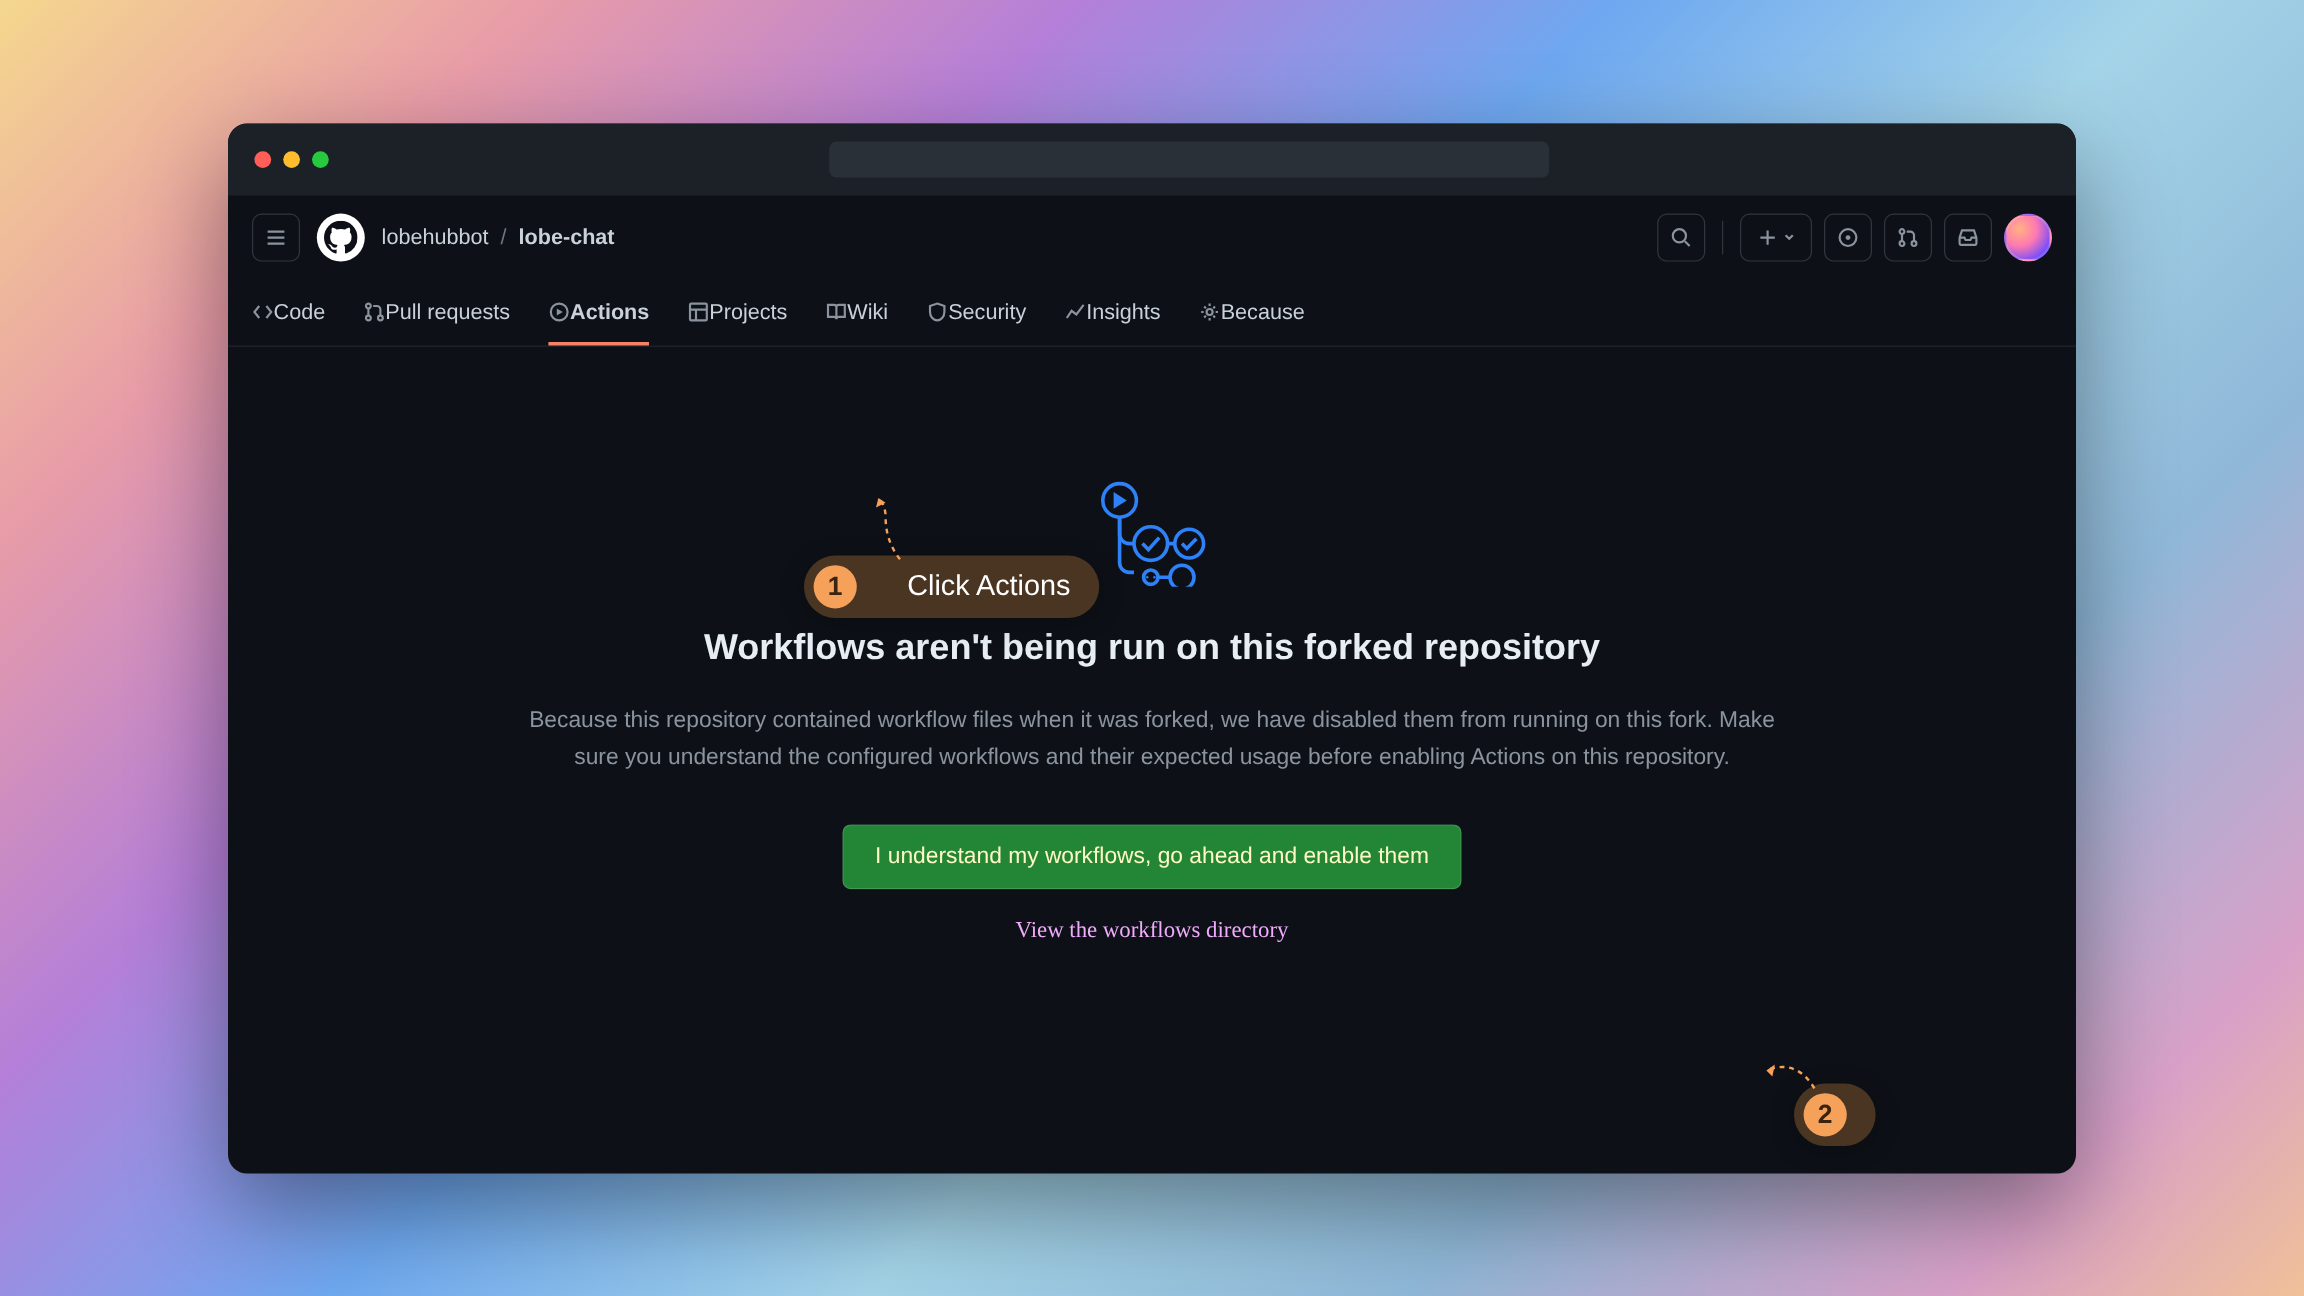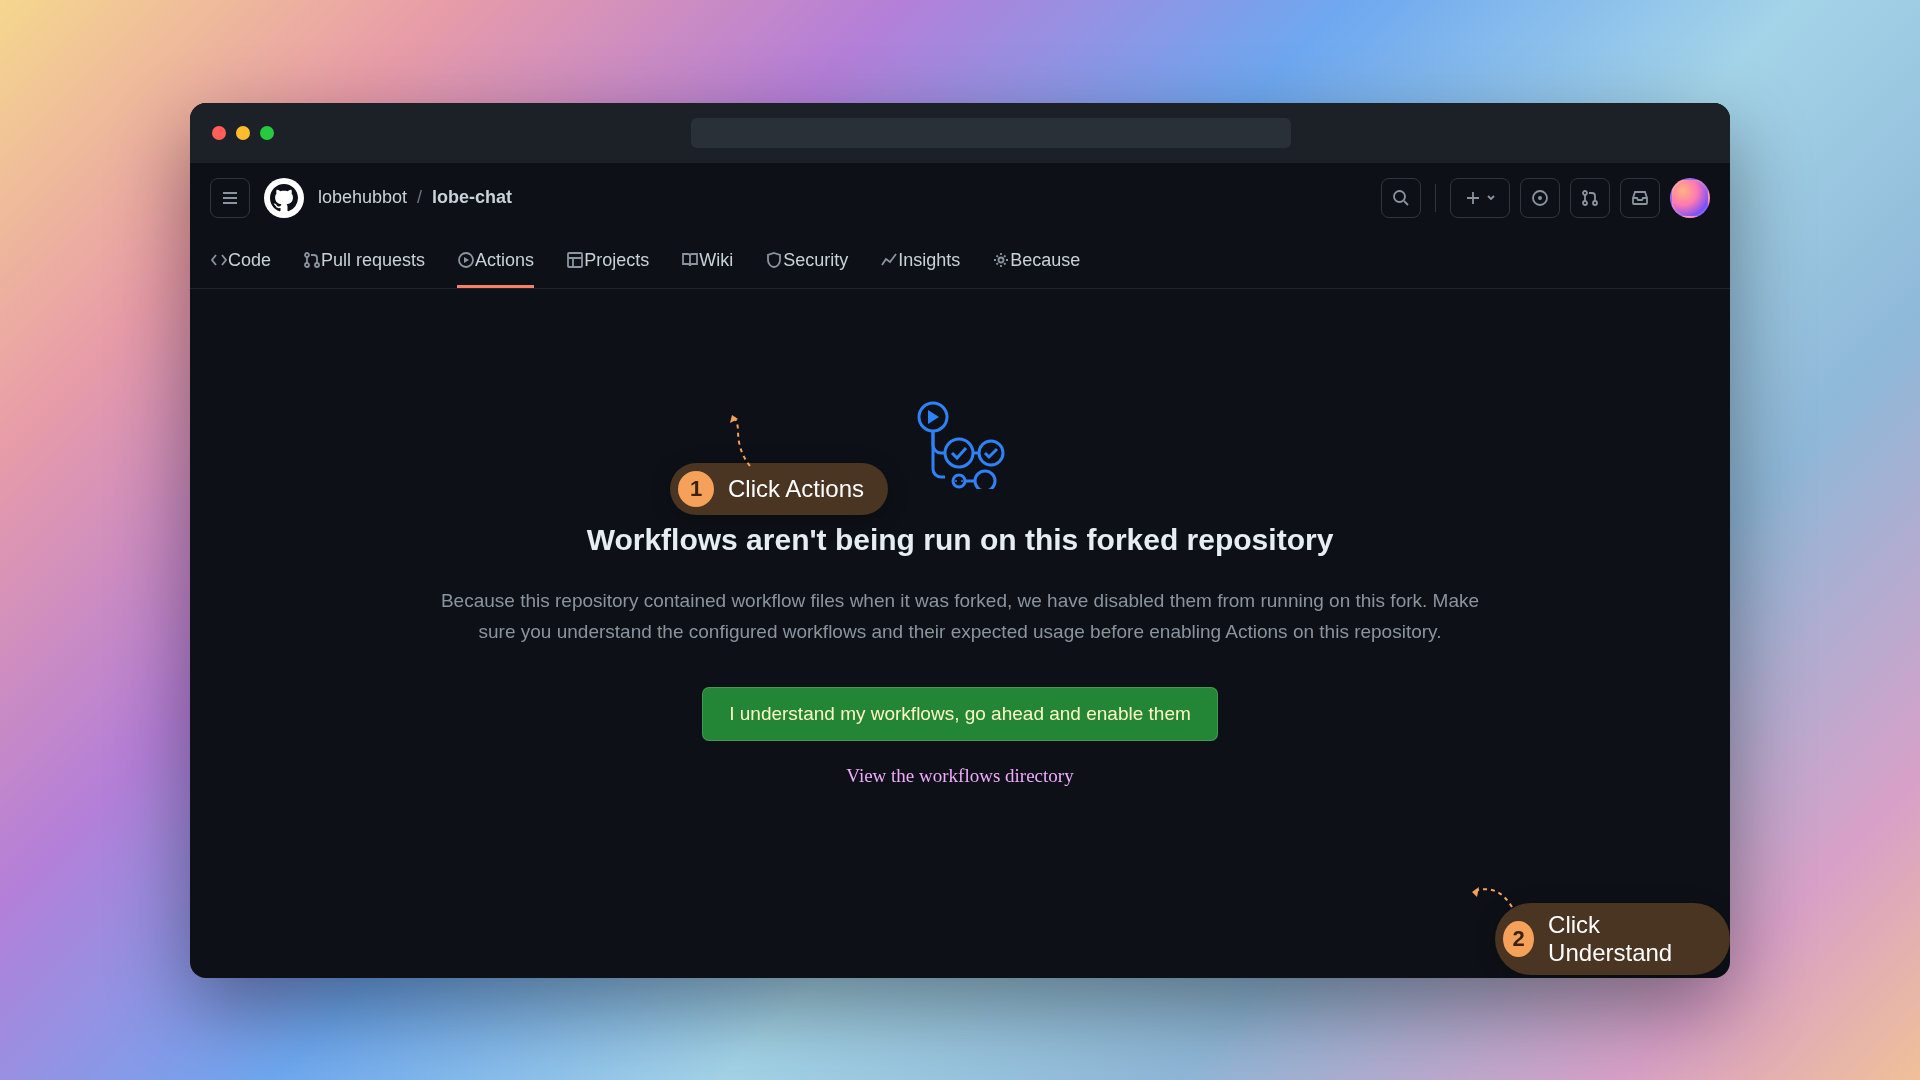--- a/index.html
+++ b/index.html
@@ -49,41 +49,41 @@
 .avatar {
   width:40px; height:40px; border-radius:50%;
   background: radial-gradient(circle at 30% 30%,#ffb380,#ff7ab0 40%,#6f4bff 80%);
   border:2px solid rgba(255,255,255,.15);
 }
 .tabs {
   height:56px; display:flex; align-items:center; padding:0 20px; gap:32px;
   border-bottom:1px solid #21262d;
 }
 .tab { display:flex; align-items:center; color:#c9d1d9; font-size:18px; height:100%; }
-.tab.active { font-weight:400; box-shadow: inset 0 -3px 0 #f78166; align-items: center; }
+.tab.active { font-weight:700; box-shadow: inset 0 -3px 0 #f78166; align-items: center; }
 .main { padding:110px 60px 0; text-align:center; }
 .diagram { display:flex; justify-content:center; margin-bottom:34px; }
 h1 { color:#e6edf3; font-size:30px; font-weight:600; margin-bottom:28px; }
 .desc { color:#8b949e; font-size:19px; line-height:1.65; max-width:1080px; margin:16px auto 40px; }
 .enable-btn {
   display:inline-block; background:#238636; color:#fef9c3; font-size:19px;
   font-weight:500; padding:15px 26px; border-radius:7px; border:1px solid rgba(255,255,255,.15);
 }
 .link { display:block; color:#f0abfc; font-size:19px; margin-top:24px;font-family:Liberation Serif, serif; }
 .callout {
   position:absolute; display:flex; align-items:center; gap:14px;
   background:#4a3422; padding:8px 24px 8px 8px; border-radius:100px;
   box-shadow: 0 4px 20px rgba(0,0,0,.3);
 }
 .callout .num {
   width:36px; height:36px; border-radius:50%; background:#f5a15a;
   color:#3a2410; font-size:22px; font-weight:700;
   display:flex; align-items:center; justify-content:center;
 }
-.callout .txt { color:#fff; font-size:24px; font-weight:500; }
+.callout .txt { color:#fff; font-size:24px; font-weight:500;margin-left:28px; }
 .c1 { top:360px; left:480px; }
 .c2 { top:800px; left:1305px; }
 .arrow { position:absolute; pointer-events:none; }
 .a1 { top:308px; left:540px; }
 .a2 { top:774px; left:1277px; }
 svg.ic { stroke:#8b949e; fill:none; stroke-width:1.8; }
 </style>
 </head>
 <body>
 
@@ -239,19 +239,18 @@
     <div class="num">1</div>
     <div class="txt">Click Actions</div>
   </div>
   <svg class="arrow a1" width="40" height="60" viewBox="0 0 40 60">
     <path d="M20 55 Q8 40 8 20 Q8 10 2 4" stroke="#f5a15a" stroke-width="2" fill="none" stroke-dasharray="4 4"></path>
     <path d="M2 4 L8 8 L0 12 Z" fill="#f5a15a"></path>
   </svg>
 
   <div class="callout c2">
     <div class="num">2</div>
-    <div class="txt">Click Understand</div>
   </div>
   <svg class="arrow a2" width="50" height="35" viewBox="0 0 50 35">
     <path d="M45 30 Q30 5 5 15" stroke="#f5a15a" stroke-width="2" fill="none" stroke-dasharray="4 4"></path>
     <path d="M5 15 L12 10 L10 20 Z" fill="#f5a15a"></path>
   </svg>
 </div>
 
 </body></html>

